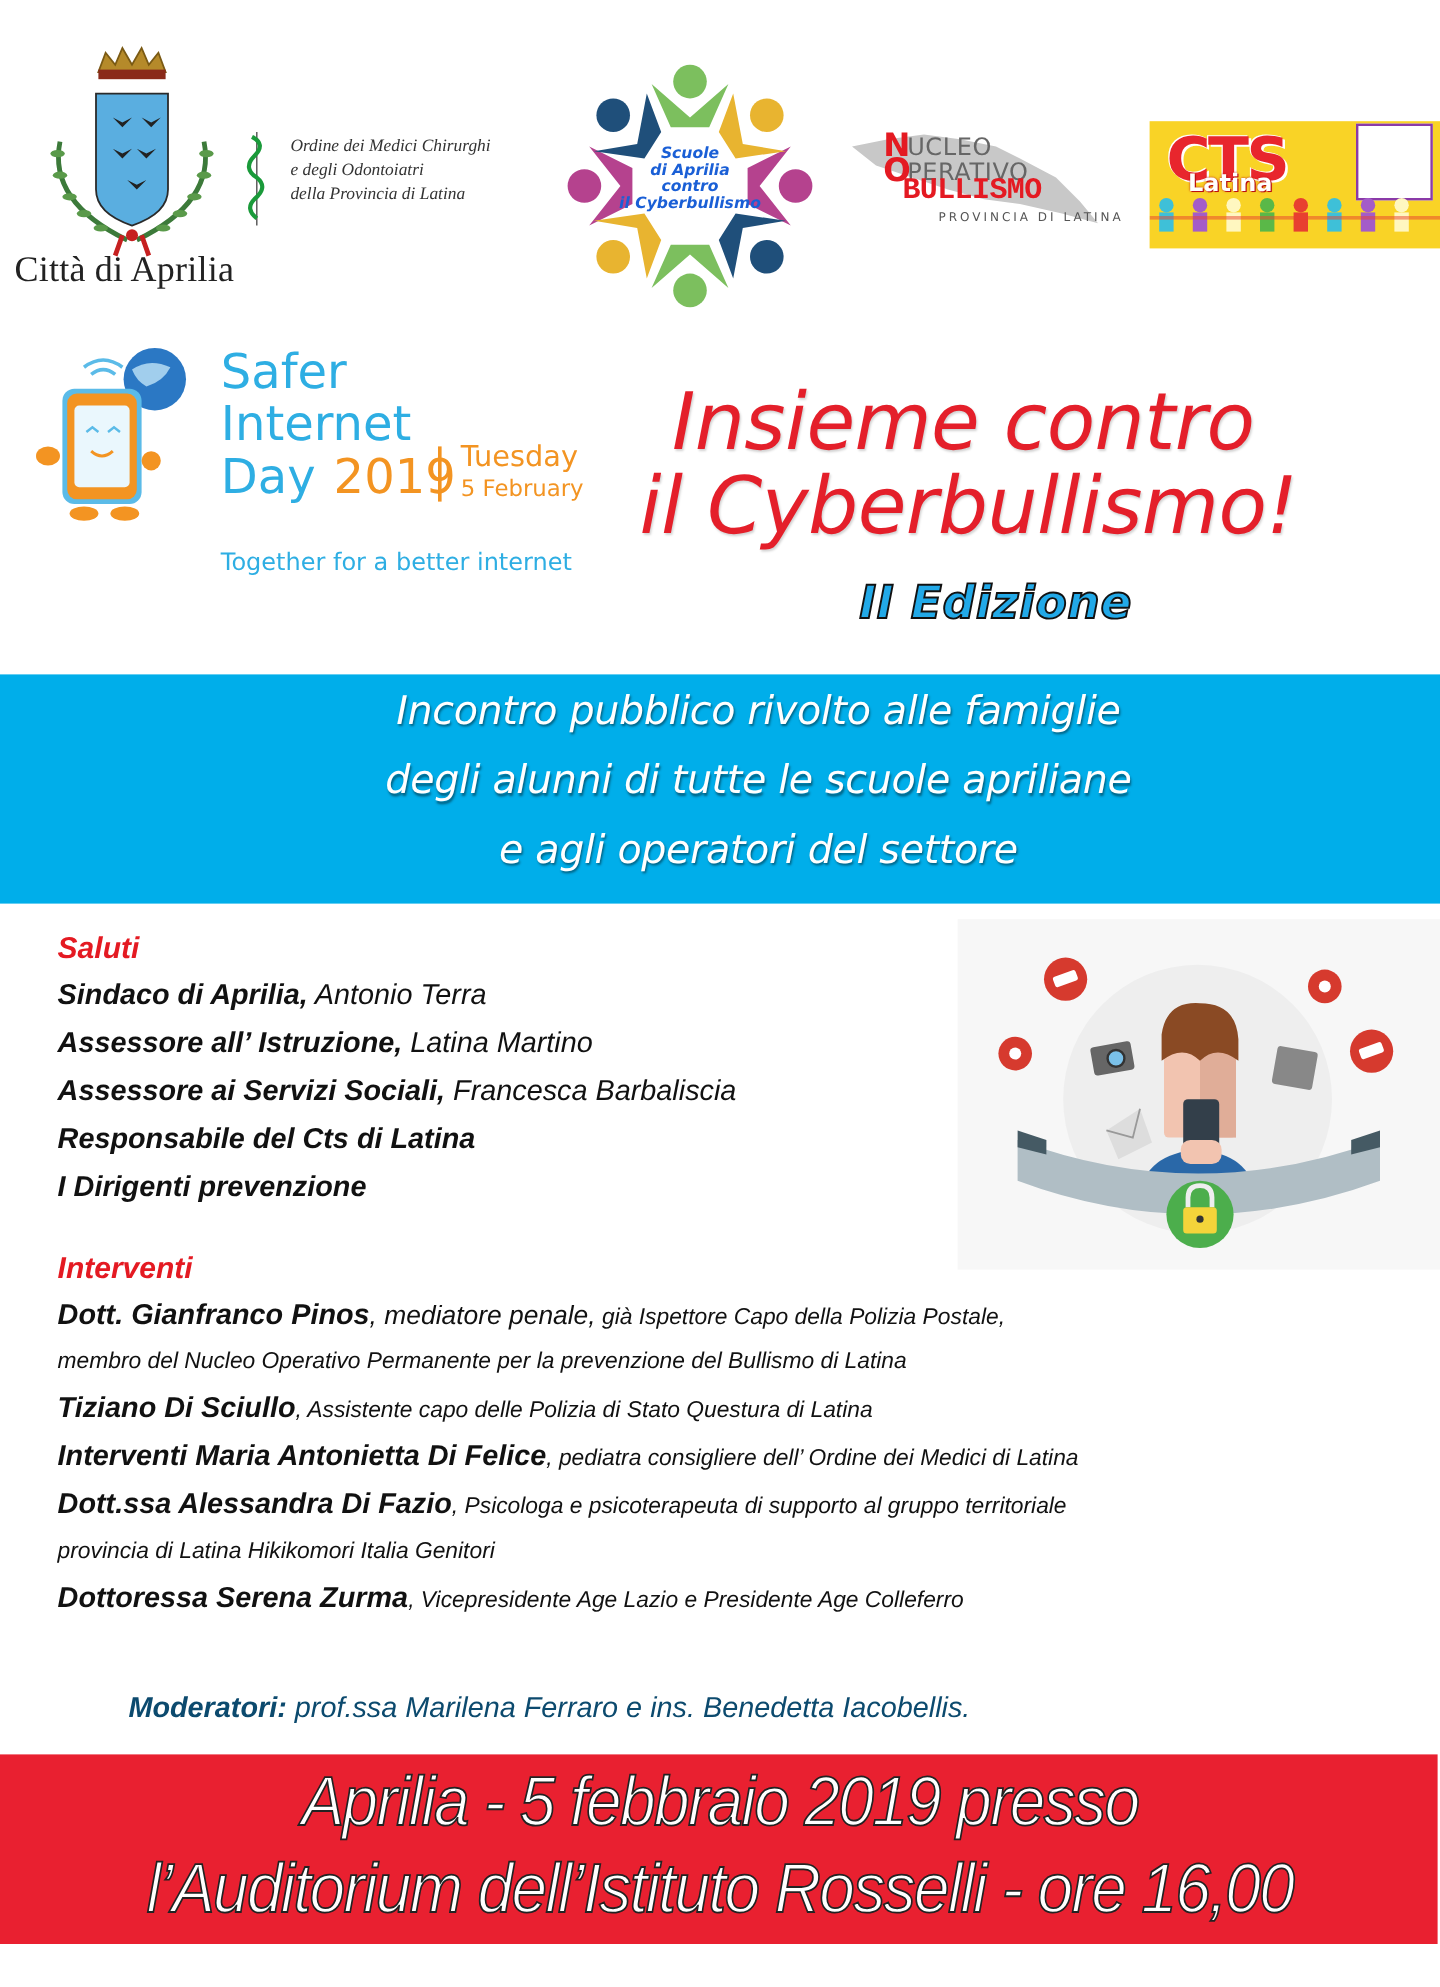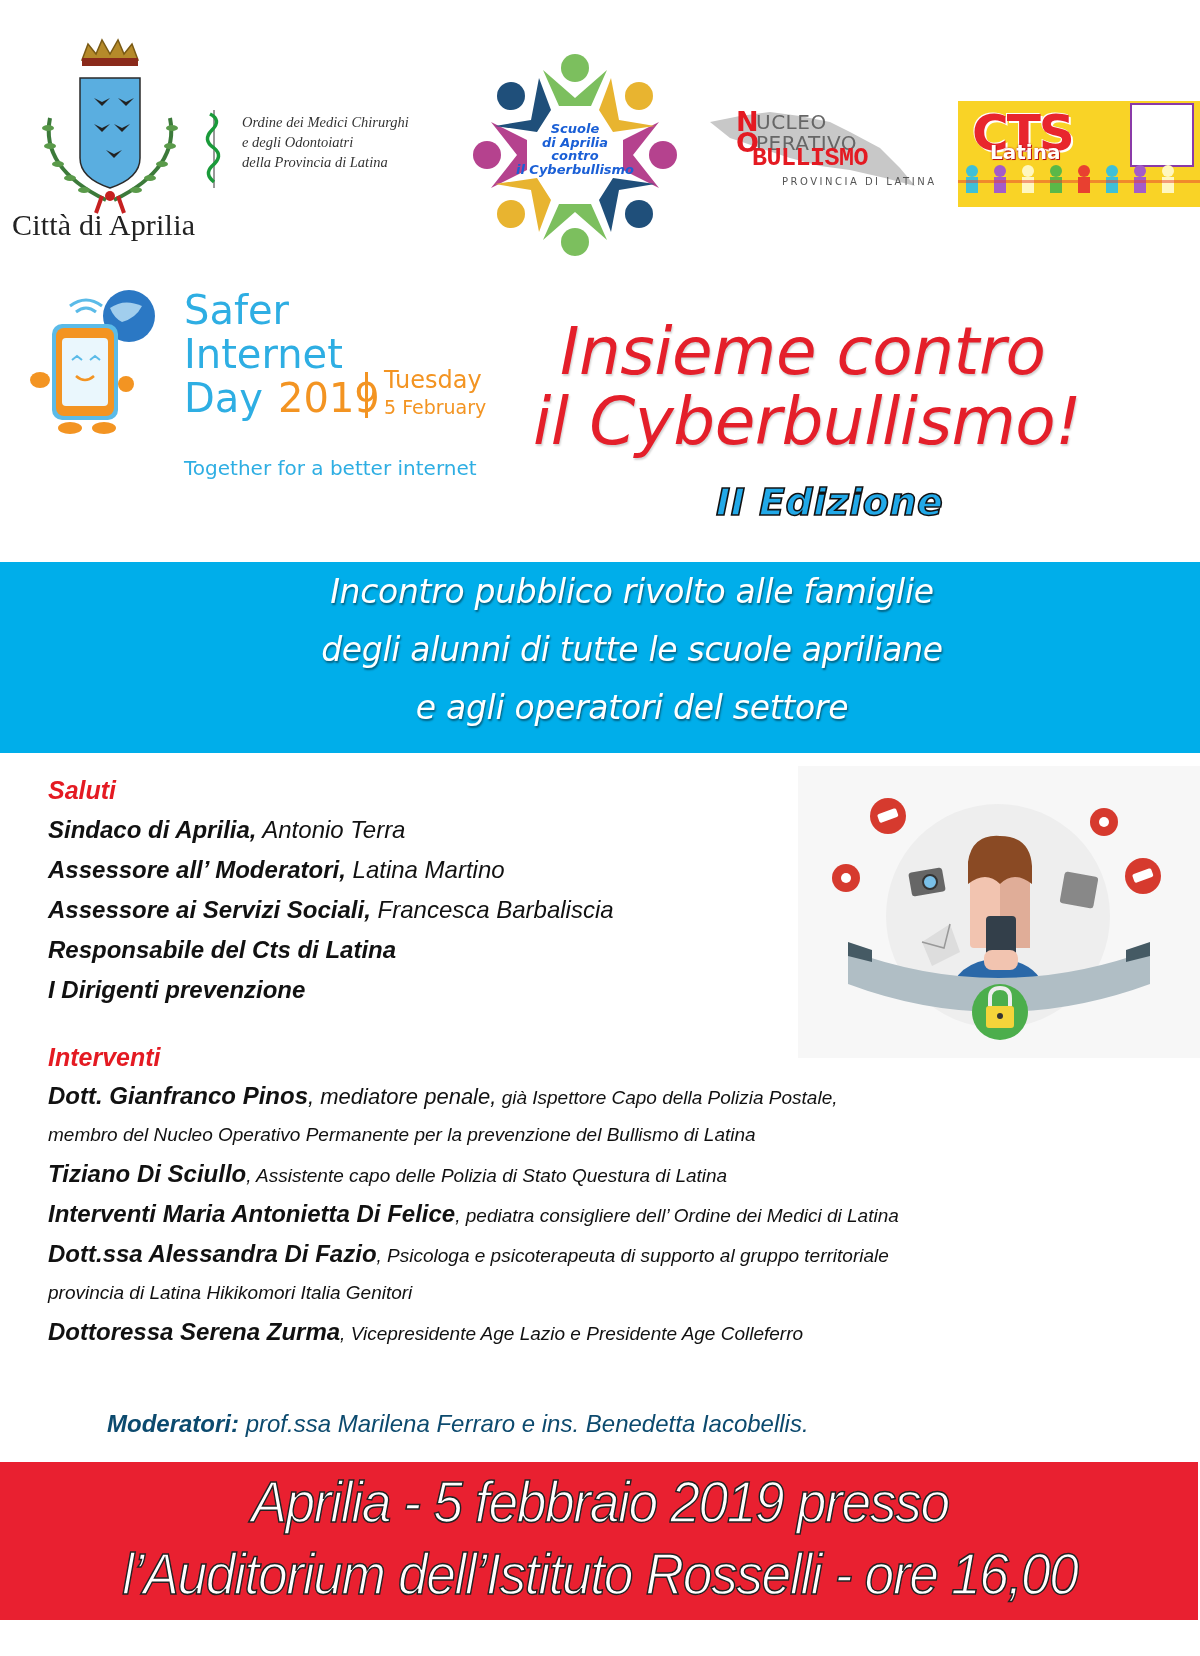--- a/index.html
+++ b/index.html
@@ -219,21 +219,21 @@
 <div class="abs title-2">il Cyberbullismo!</div>
 <div class="abs edition">II Edizione</div>
 
 <div class="abs blue-band"></div>
 <div class="abs band-line" style="top:572px;">Incontro pubblico rivolto alle famiglie</div>
 <div class="abs band-line" style="top:630px;">degli alunni di tutte le scuole apriliane</div>
 <div class="abs band-line" style="top:688px;">e agli operatori del settore</div>
 
 <div class="abs section-head" style="top:776px;">Saluti</div>
 <div class="abs prog-line" style="top:816px;"><b>Sindaco di Aprilia,</b><span> Antonio Terra</span></div>
-<div class="abs prog-line" style="top:856px;"><b>Assessore all’ Moderatori,</b><span> Latina Martino</span></div>
+<div class="abs prog-line" style="top:856px;"><b>Assessore all’ Istruzione,</b><span> Latina Martino</span></div>
 <div class="abs prog-line" style="top:896px;"><b>Assessore ai Servizi Sociali,</b><span> Francesca Barbaliscia</span></div>
 <div class="abs prog-line" style="top:936px;"><b>Responsabile del Cts di Latina</b><span></span></div>
 <div class="abs prog-line" style="top:976px;"><b>I Dirigenti prevenzione</b><span></span></div>
 
 <div class="abs illus">
   <svg width="402" height="292" viewBox="0 0 402 292">
     <circle cx="200" cy="150" r="112" fill="#eeeeee"></circle>
 
     <circle cx="90" cy="50" r="18" fill="#d63a2e"></circle>
       <rect x="80" y="45" width="20" height="9" rx="2" fill="#fff" transform="rotate(-20 90 50)"></rect>

